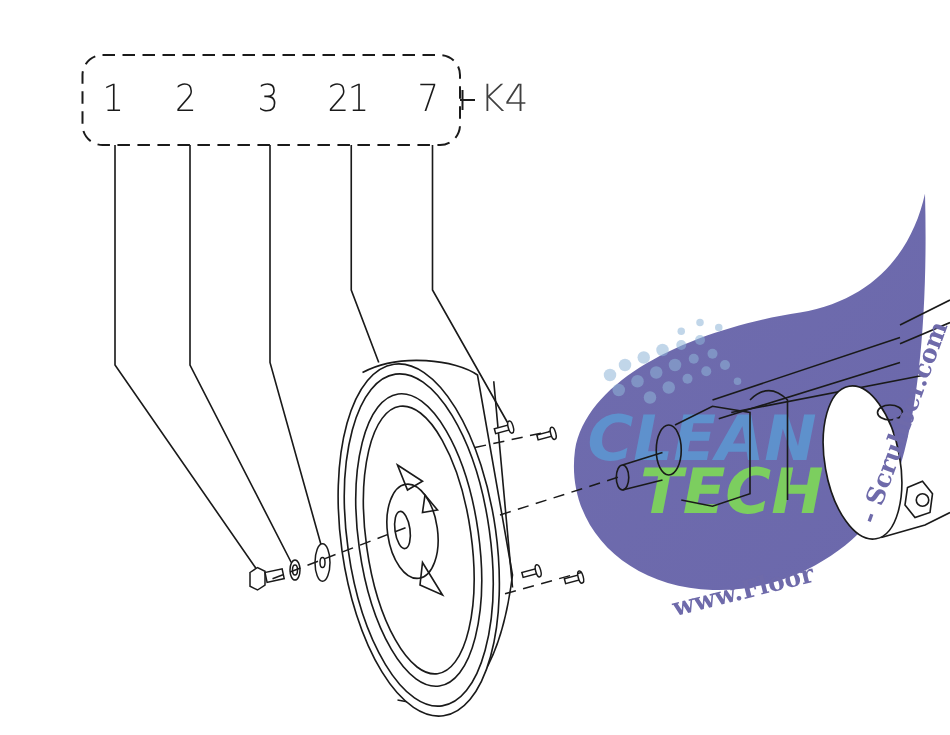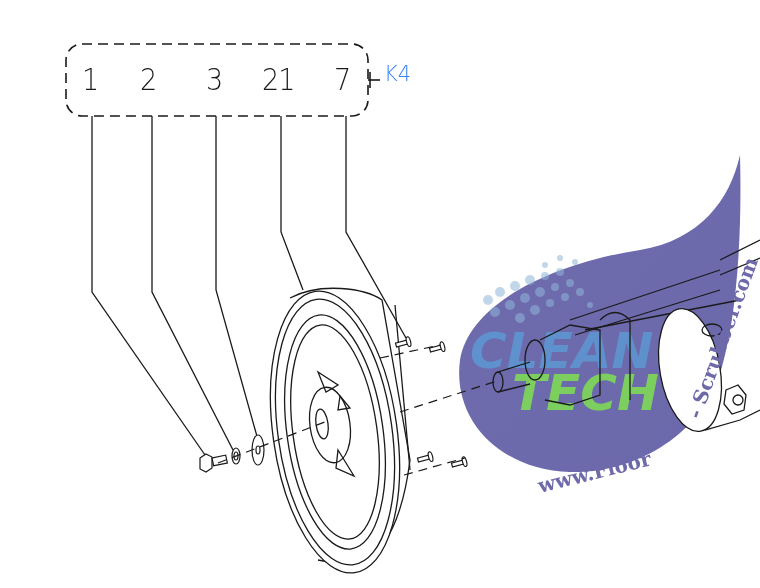--- a/index.html
+++ b/index.html
@@ -1,19 +1,19 @@
 <!DOCTYPE html>
 <html><head>
 <meta charset="utf-8">
 <style>
   html, body { margin: 0; padding: 0; background: #ffffff; }
   body { width: 760px; height: 588px; position: relative; overflow: hidden; font-family: "DejaVu Sans", sans-serif; }
   .canvas { position: absolute; left: 0; top: 0; width: 760px; height: 588px; }
   .callout { position: absolute; top: 60px; font-family: "DejaVu Sans", sans-serif; font-size: 30px; font-weight: 200; color: #1a1a1a; letter-spacing: -1px; transform: scaleX(0.9); transform-origin: left; }
-  .kit { position: absolute; left: 376px; top: 60px; font-size: 21px; font-weight: 200; color: #3b82f6; }
+  .kit { position: absolute; left: 376px; top: 60px; font-size: 30px; font-weight: 200; color: #404040; }
 </style>
 </head>
 <body>
 
 <svg class="canvas" width="760" height="588" viewBox="0 0 760 588" xmlns="http://www.w3.org/2000/svg">
   <defs>
     <linearGradient id="dropGrad" x1="0" y1="0" x2="1" y2="1">
       <stop offset="0" stop-color="#6f6cae"></stop>
       <stop offset="1" stop-color="#6b68ab"></stop>
     </linearGradient>

